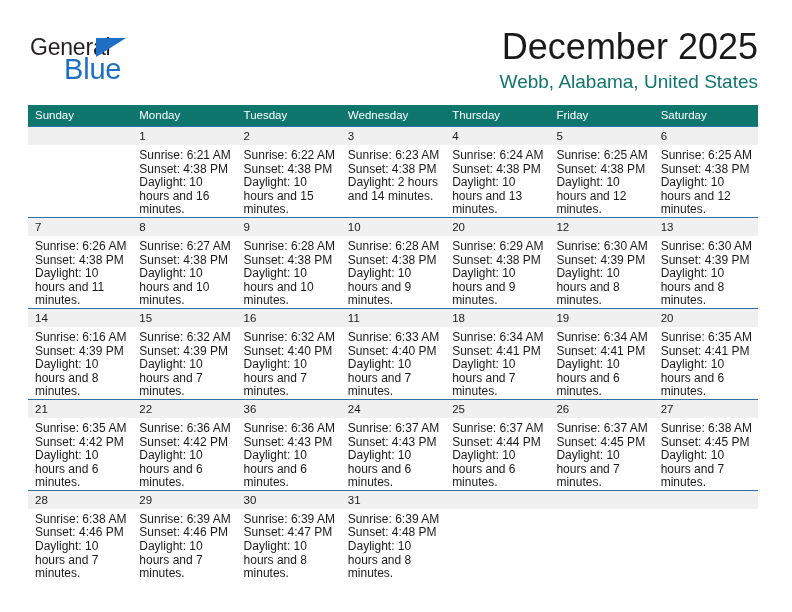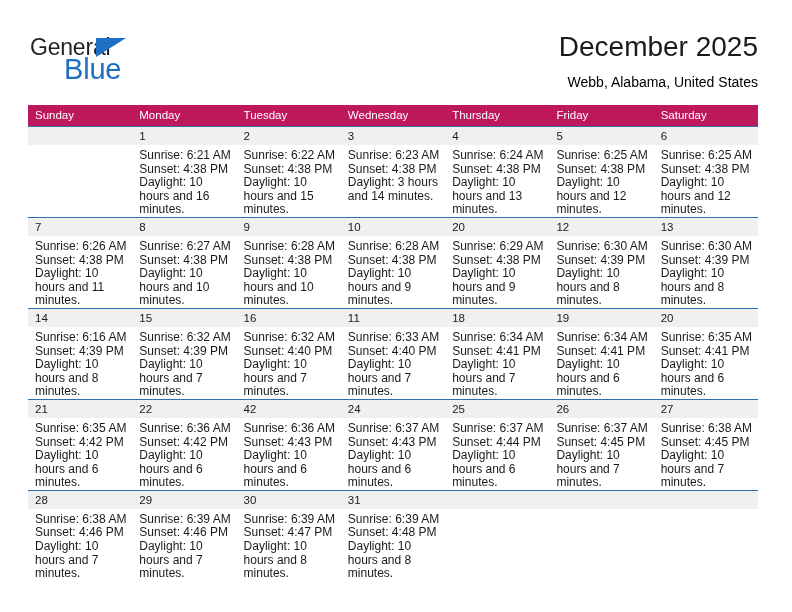--- a/index.html
+++ b/index.html
@@ -69,50 +69,50 @@
     white-space: nowrap;
   }
 
   .title-block {
     position: absolute;
     right: 0px;
     top: 0px;
     text-align: right;
   }
   .cal-title {
-    font-size: 28px;
+    font-size: 36px;
     color: #1a1a1a;
     line-height: 34px;
     white-space: nowrap;
     font-weight: normal;
     margin: 0;
   }
   .cal-subtitle {
-    font-size: 14px;
-    color: #000000;
+    font-size: 19px;
+    color: #0f766e;
     line-height: 20px;
     white-space: nowrap;
     margin: 8px 0 0 0;
     font-weight: normal;
   }
 
   
   .calendar {
     position: absolute;
     left: 28px;
     top: 105px;
     width: 730px;
     border-collapse: collapse;
     table-layout: fixed;
   }
 
   .calendar col { width: 104.28px; }
 
   .dow-row th {
-    background: #be185d;
+    background: #0f766e;
     color: #ffffff;
     font-size: 11.5px;
     font-weight: normal;
     text-align: left;
     padding: 4px 0 5px 7px;
     height: 19px;
     box-sizing: border-box;
     vertical-align: middle;
     border: none;
   }
@@ -215,21 +215,21 @@
             <div>Sunrise: 6:22 AM</div>
             <div>Sunset: 4:38 PM</div>
             <div class="dl">Daylight: 10 hours and 15 minutes.</div>
           </div>
         </td>
         <td>
           <div class="daynum">3</div>
           <div class="details">
             <div>Sunrise: 6:23 AM</div>
             <div>Sunset: 4:38 PM</div>
-            <div class="dl">Daylight: 3 hours and 14 minutes.</div>
+            <div class="dl">Daylight: 2 hours and 14 minutes.</div>
           </div>
         </td>
         <td>
           <div class="daynum">4</div>
           <div class="details">
             <div>Sunrise: 6:24 AM</div>
             <div>Sunset: 4:38 PM</div>
             <div class="dl">Daylight: 10 hours and 13 minutes.</div>
           </div>
         </td>
@@ -380,21 +380,21 @@
         </td>
         <td>
           <div class="daynum">22</div>
           <div class="details">
             <div>Sunrise: 6:36 AM</div>
             <div>Sunset: 4:42 PM</div>
             <div class="dl">Daylight: 10 hours and 6 minutes.</div>
           </div>
         </td>
         <td>
-          <div class="daynum">42</div>
+          <div class="daynum">36</div>
           <div class="details">
             <div>Sunrise: 6:36 AM</div>
             <div>Sunset: 4:43 PM</div>
             <div class="dl">Daylight: 10 hours and 6 minutes.</div>
           </div>
         </td>
         <td>
           <div class="daynum">24</div>
           <div class="details">
             <div>Sunrise: 6:37 AM</div>

